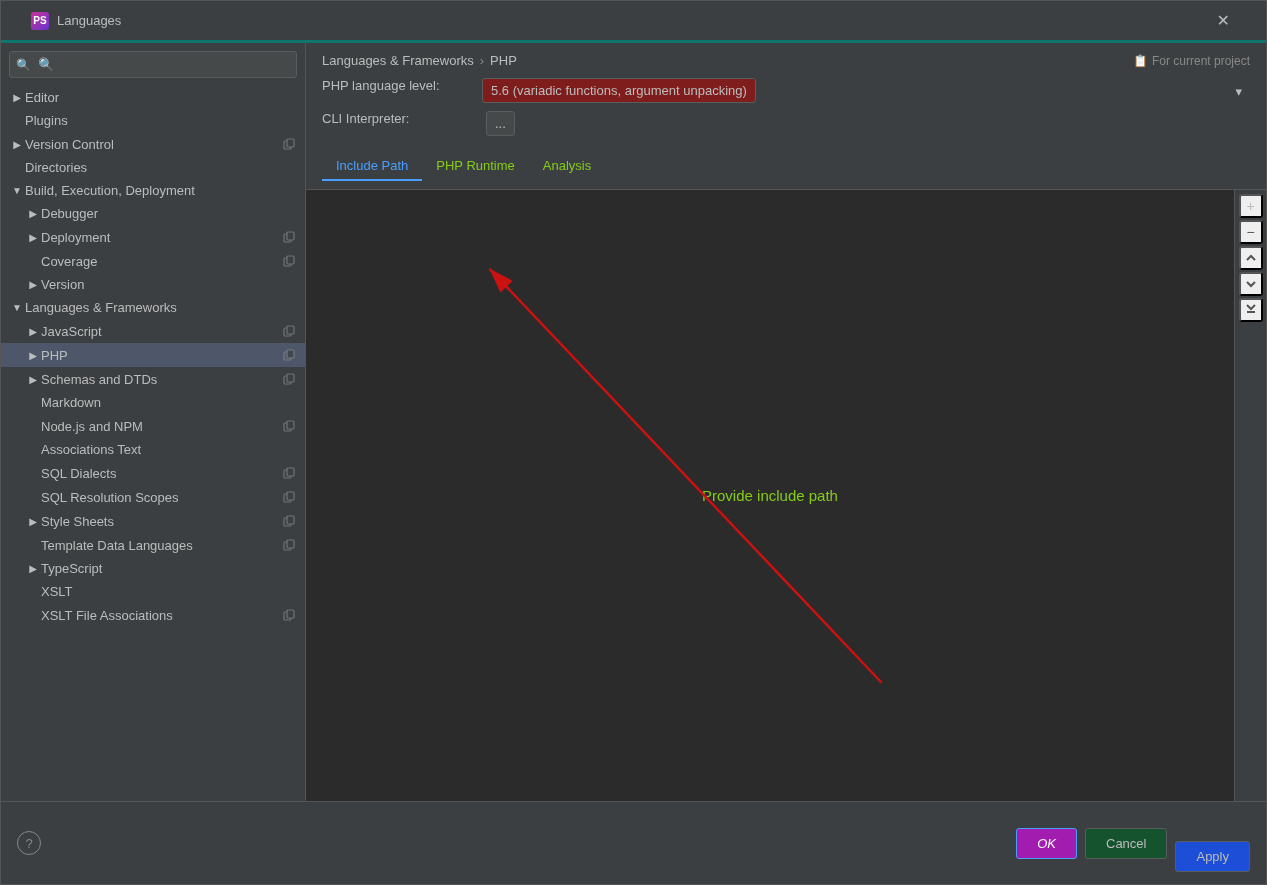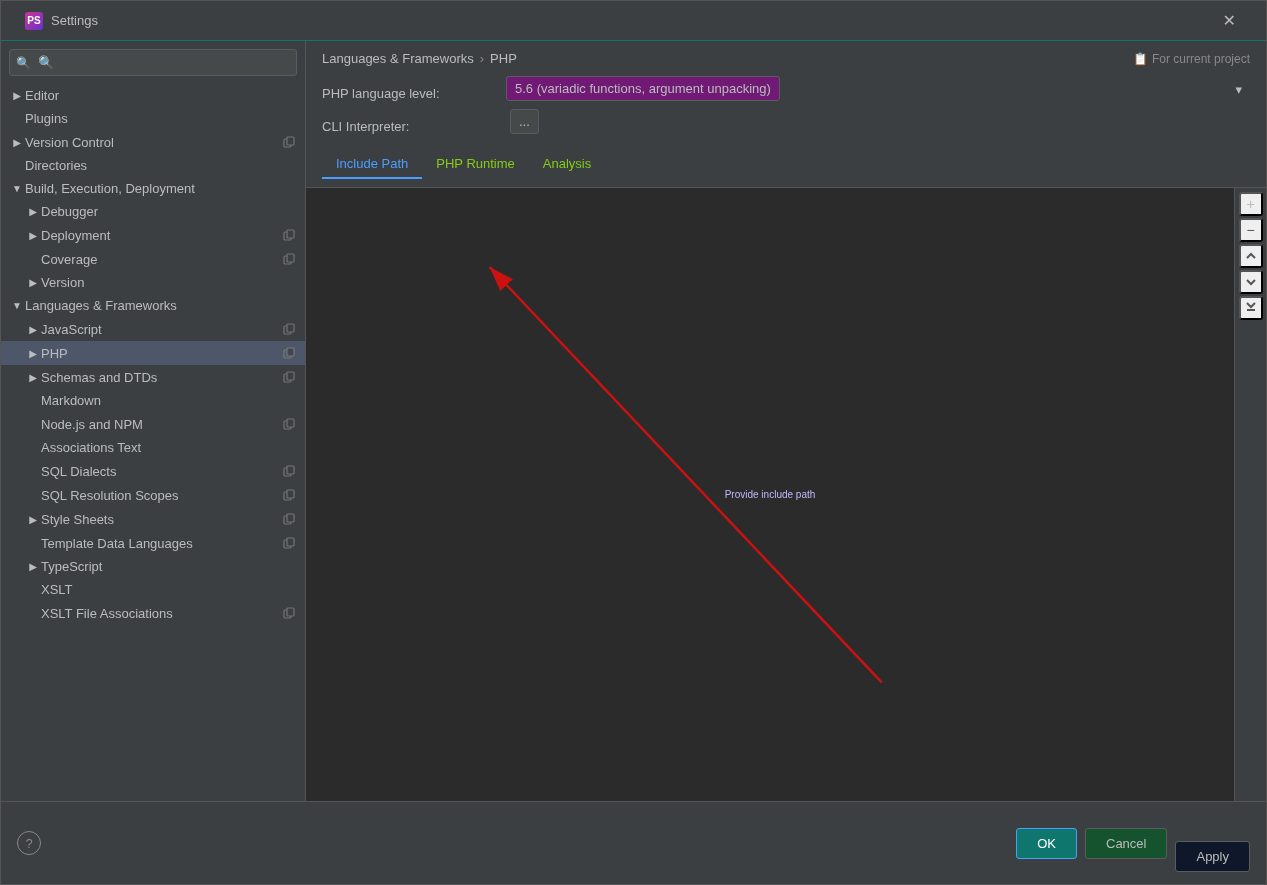--- a/index.html
+++ b/index.html
@@ -19,23 +19,23 @@
       width: 1267px;
       height: 885px;
       background: #3c3f41;
       display: flex;
       flex-direction: column;
       border: 1px solid #555;
     }
     .title-bar {
       display: flex;
       align-items: center;
-      padding: 8px 24px;
-      background: #3c3f41;
-      border-bottom: 1px solid #0f766e;
+      padding: 8px 30px;
+      background: #3c3f41;
+      border-bottom: 3px solid #0f766e;
       flex-shrink: 0;
     }
     .title-bar-icon {
       width: 18px;
       height: 18px;
       margin-right: 8px;
       background: linear-gradient(135deg, #cc3399, #6633cc);
       border-radius: 3px;
       display: flex;
       align-items: center;
@@ -151,33 +151,32 @@
     .breadcrumb .for-project {
       margin-left: auto;
       color: #888;
       font-size: 12px;
       display: flex;
       align-items: center;
       gap: 4px;
     }
     .form-row {
       display: flex;
-      align-items: flex-end;
+      align-items: flex-start;
       margin-bottom: 8px;
-      gap: 24px;
     }
     .form-label {
       color: #bbbcbd;
       width: 160px;
       flex-shrink: 0;
       font-size: 13px;
     }
     .form-select {
       flex: 1;
-      background: #701a75;
+      background: #7f1d1d;
       border: 1px solid #5a5d5f;
       color: #bbbcbd;
       padding: 4px 8px;
       font-size: 13px;
       border-radius: 3px;
       outline: none;
       cursor: pointer;
       appearance: none;
       -webkit-appearance: none;
     }
@@ -232,22 +231,22 @@
       flex: 1;
       background: #2b2b2b;
       display: flex;
       align-items: center;
       justify-content: center;
       color: #555;
       font-size: 14px;
       position: relative;
     }
     .placeholder-text {
-      color: #c4b5fd;
-      font-size: 10px;
+      color: #84cc16;
+      font-size: 15px;
     }
     .toolbar-right {
       width: 32px;
       background: #3c3f41;
       border-left: 1px solid #555;
       display: flex;
       flex-direction: column;
       align-items: center;
       padding: 4px 0;
       gap: 2px;
@@ -288,31 +287,32 @@
     }
     .btn {
       padding: 7px 20px;
       font-size: 13px;
       cursor: pointer;
       border-radius: 3px;
       border: 1px solid transparent;
       margin-left: 8px;
     }
     .btn-primary {
-      background: #0f766e;
+      background: #a21caf;
       color: white;
       border-color: #4a9eff;
+      font-style: italic;
     }
     .btn-secondary {
       background: #14532d;
       color: #bbbcbd;
       border-color: #5a5d5f;
     }
     .btn-apply {
-      background: #0f172a;
+      background: #1d4ed8;
       color: #bbbcbd;
       border-color: #5a5d5f;
       margin-top: 27px;
     }
 
     
     .arrow-overlay {
       position: absolute;
       top: 0;
       left: 0;
@@ -321,21 +321,21 @@
       pointer-events: none;
     }
   </style>
 </head>
 <body>
 
 <div class="dialog">
 
   <div class="title-bar">
     <div class="title-bar-icon">PS</div>
-    <span class="title-bar-title">Settings</span>
+    <span class="title-bar-title">Languages</span>
     <span class="title-bar-close">✕</span>
   </div>
 
   <div class="main-content">
 
     <div class="sidebar">
       <div class="search-box">
         <span class="search-icon">🔍</span>
         <input class="search-input" type="text" placeholder="🔍" style="">
       </div>

